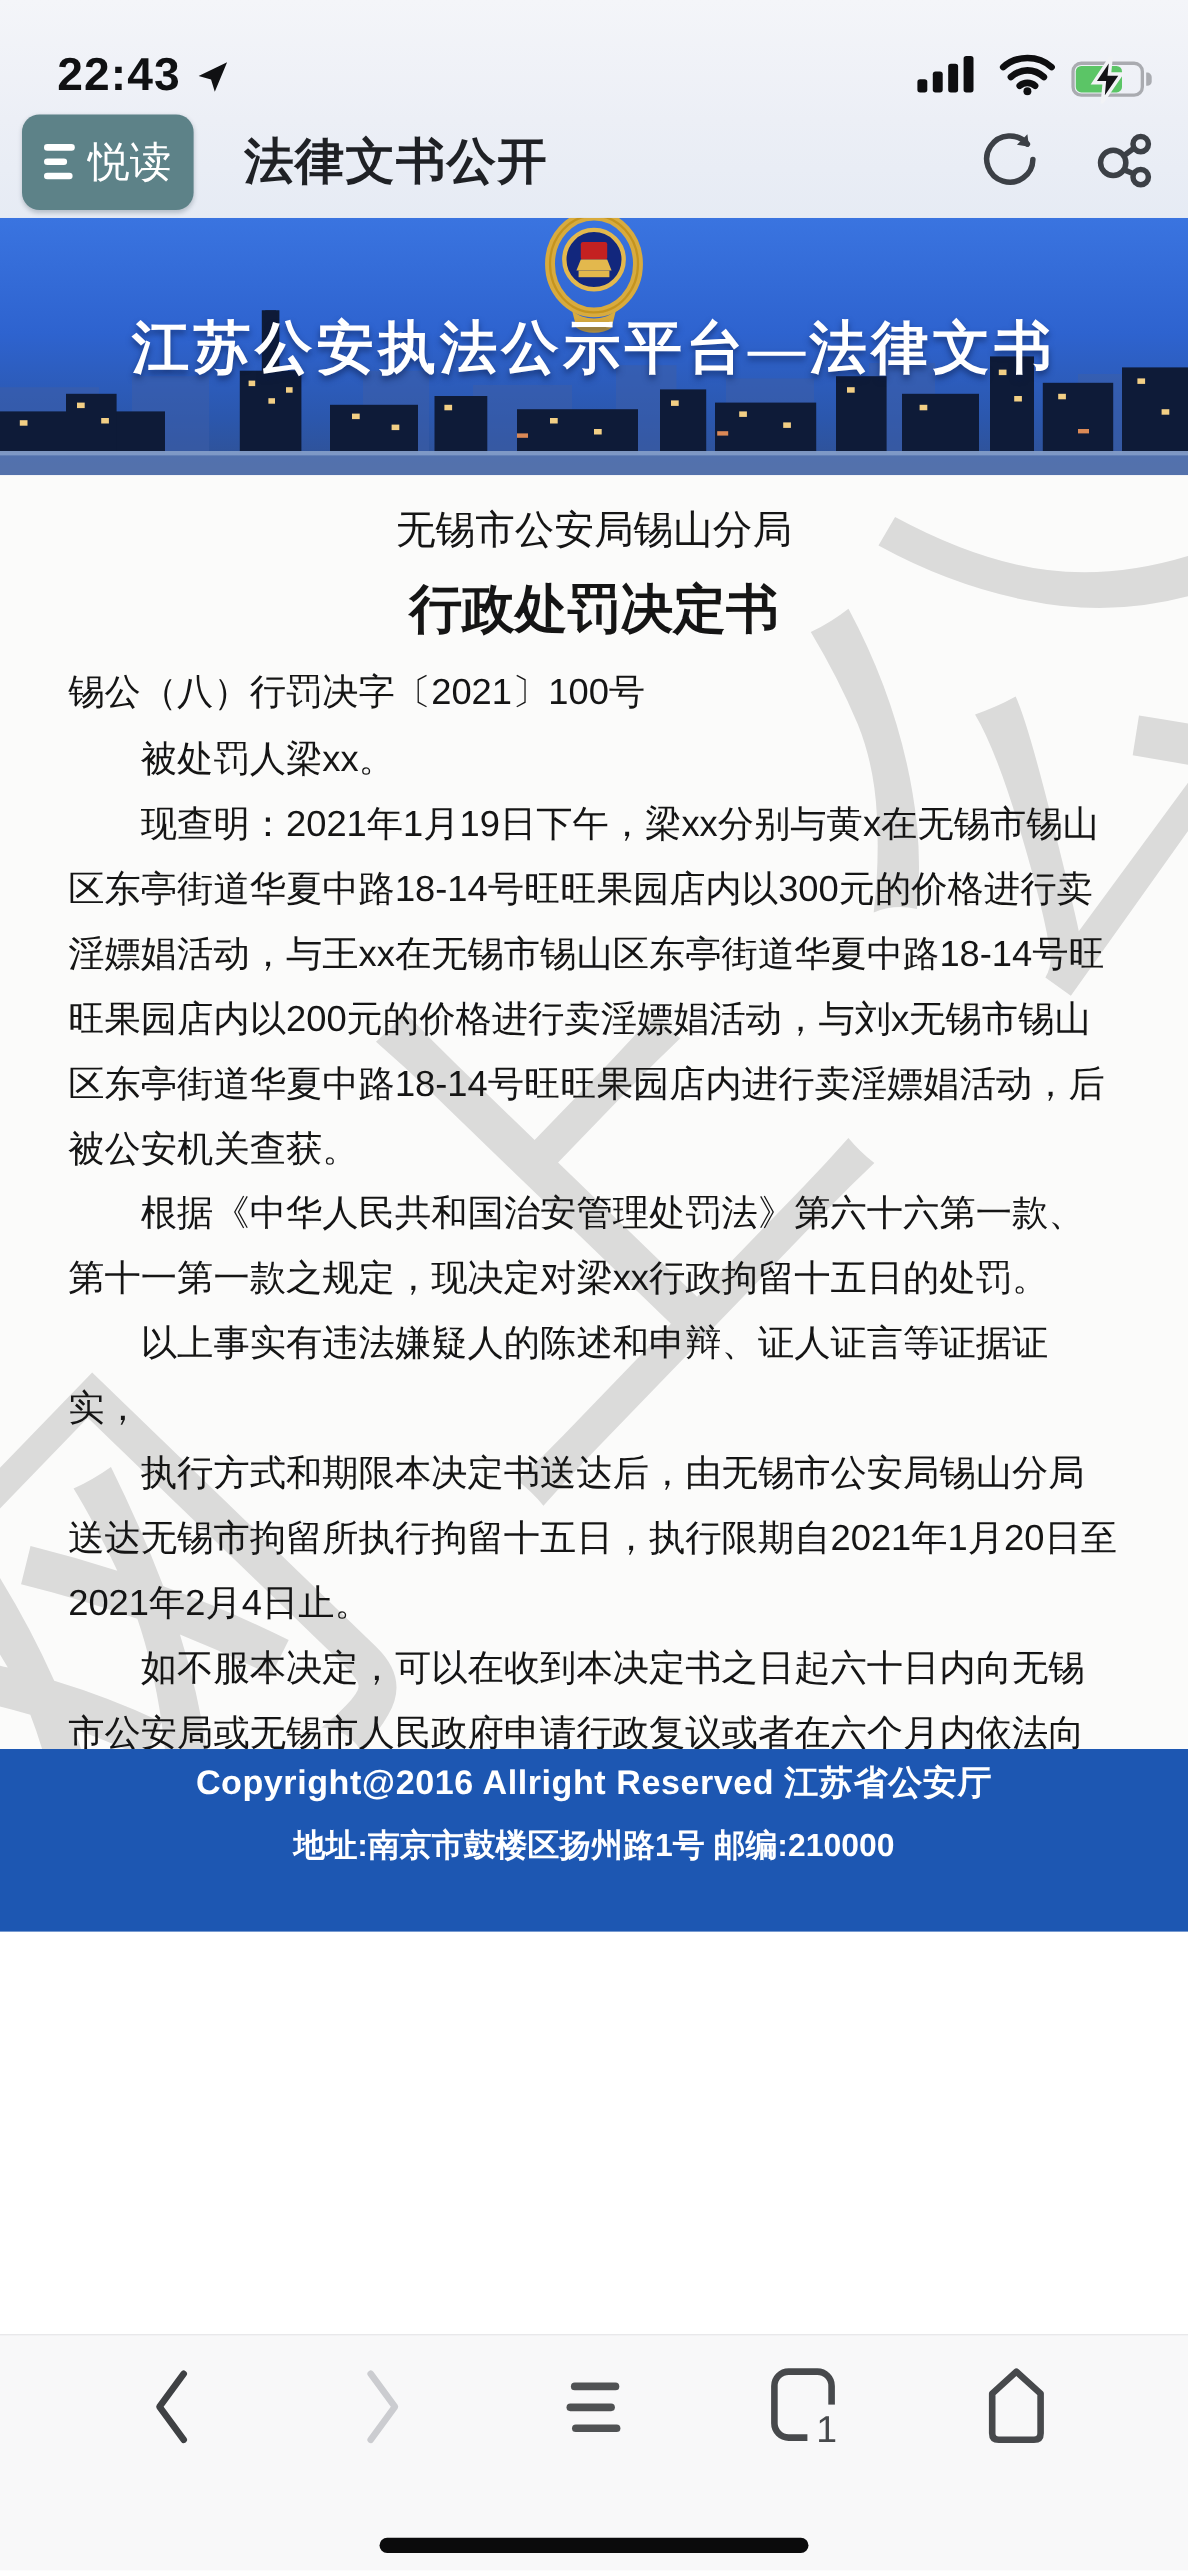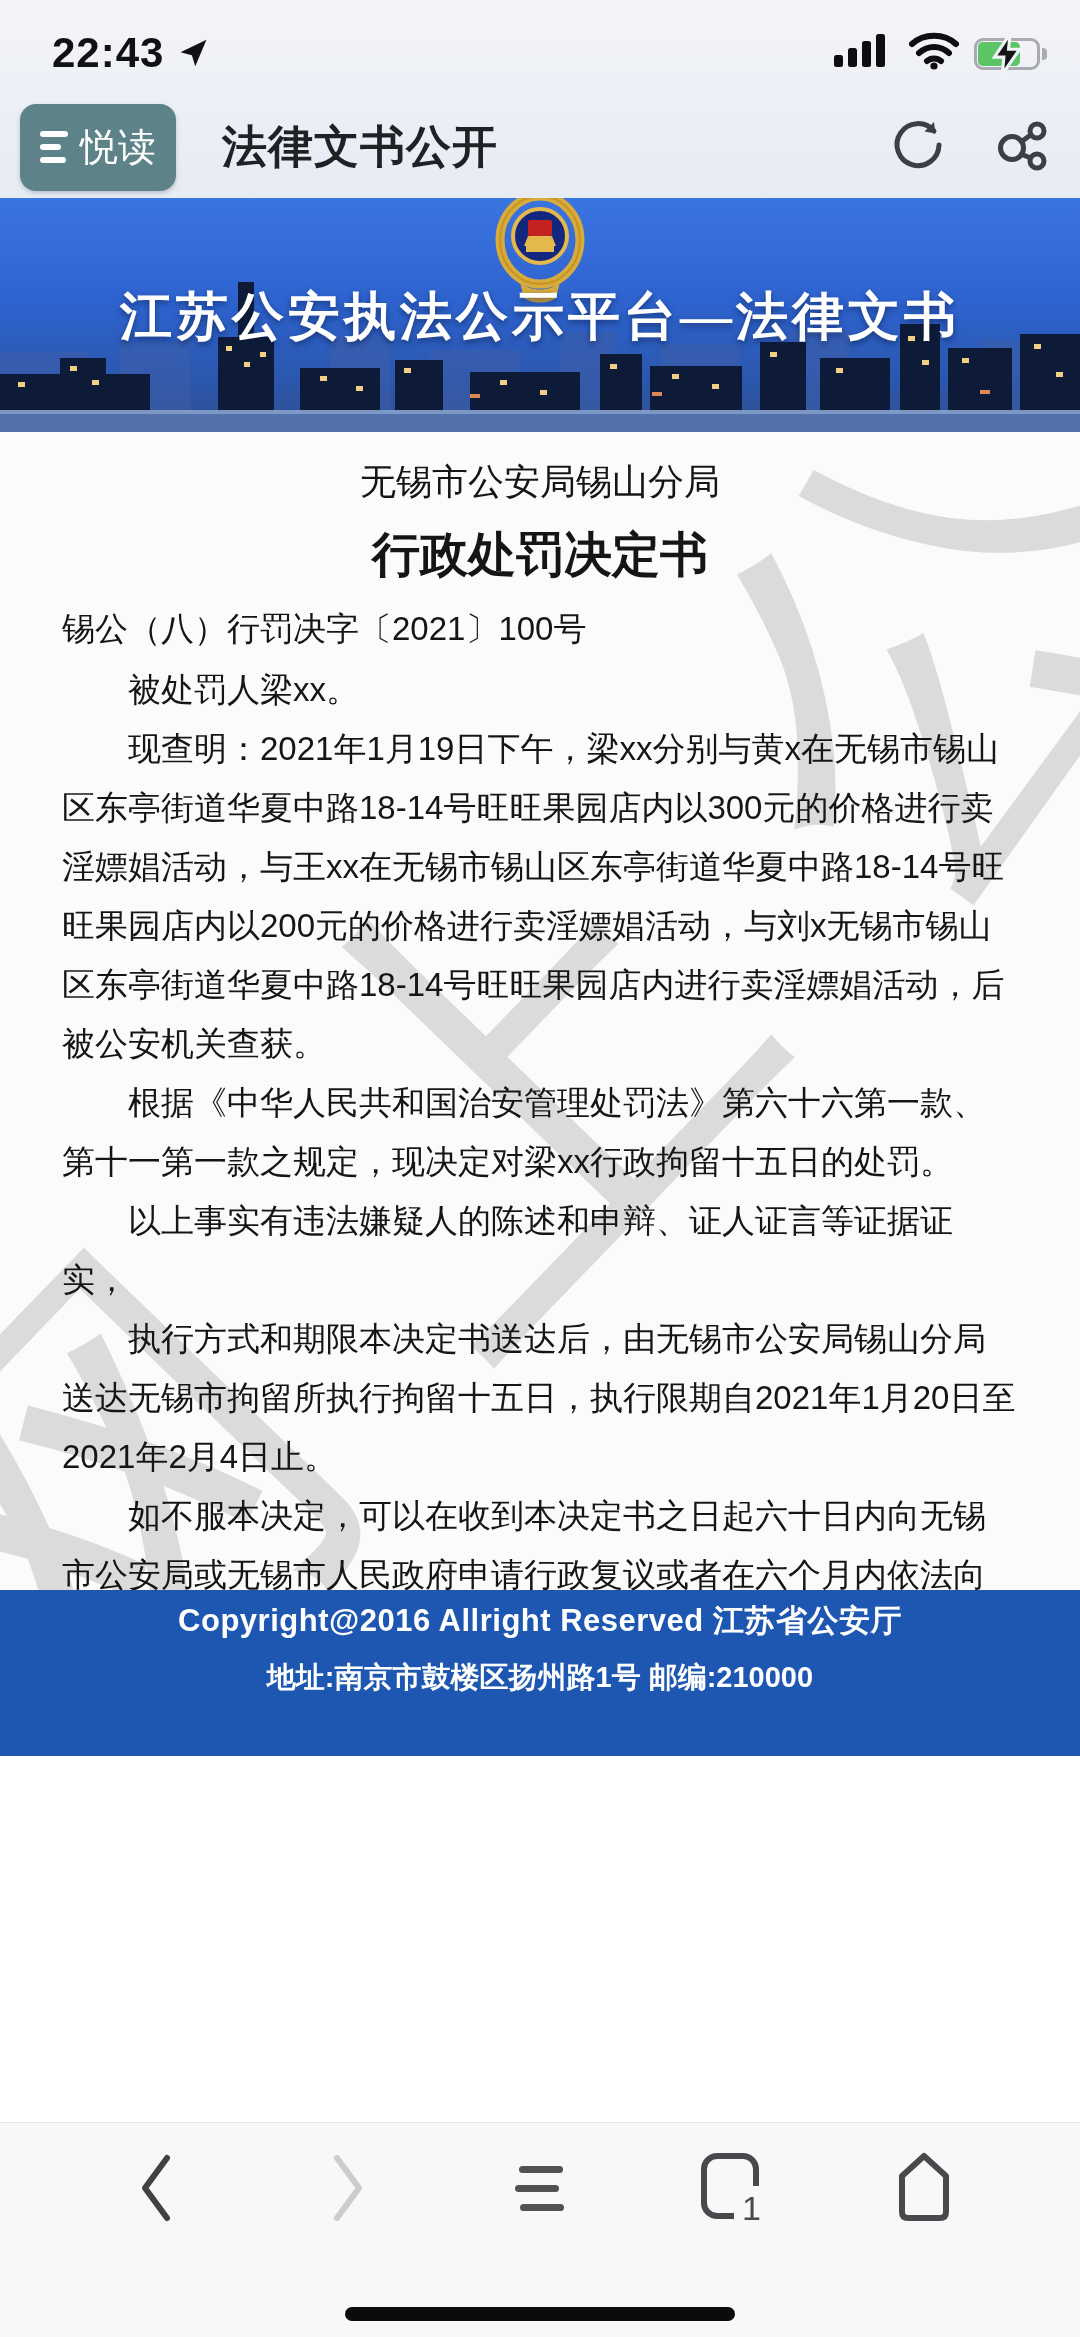--- a/index.html
+++ b/index.html
@@ -6,21 +6,21 @@
   html,body { background:#ffffff; }
   .page {
     position:relative; width:1080px; height:2337px; overflow:hidden;
     background:#ffffff; font-family:"Liberation Sans", sans-serif;
   }
 
   
   .top-chrome { position:absolute; top:0; left:0; width:1080px; height:198px;
     background:linear-gradient(180deg,#f4f5f9 0%,#eceff6 55%,#e6ebf4 100%); z-index:5; }
   .status-bar { position:absolute; top:0; left:0; width:100%; height:92px;
-    display:flex; align-items:center; padding:14px 40px 0 52px; }
+    display:flex; align-items:flex-end; padding:14px 40px 0 52px; }
   .time { font-size:42px; font-weight:700; color:#101113; letter-spacing:1px; }
   .loc-arrow { margin-left:12px; margin-top:4px; }
   .sb-right { margin-left:auto; display:flex; align-items:center; gap:14px; }
   .battery { position:relative; width:66px; height:32px; margin-top:2px; }
   .battery .shell { position:absolute; inset:0; border:3px solid #a9abb0; border-radius:9px; }
   .battery .fill { position:absolute; left:4px; top:4px; width:42px; height:24px; border-radius:5px; background:#5bc566; }
   .battery .nub { position:absolute; right:-7px; top:10px; width:5px; height:12px; background:#a9abb0; border-radius:0 4px 4px 0; }
   .battery svg { position:absolute; left:14px; top:-6px; }
 
   .browser-bar { position:absolute; top:96px; left:0; width:100%; height:102px;

